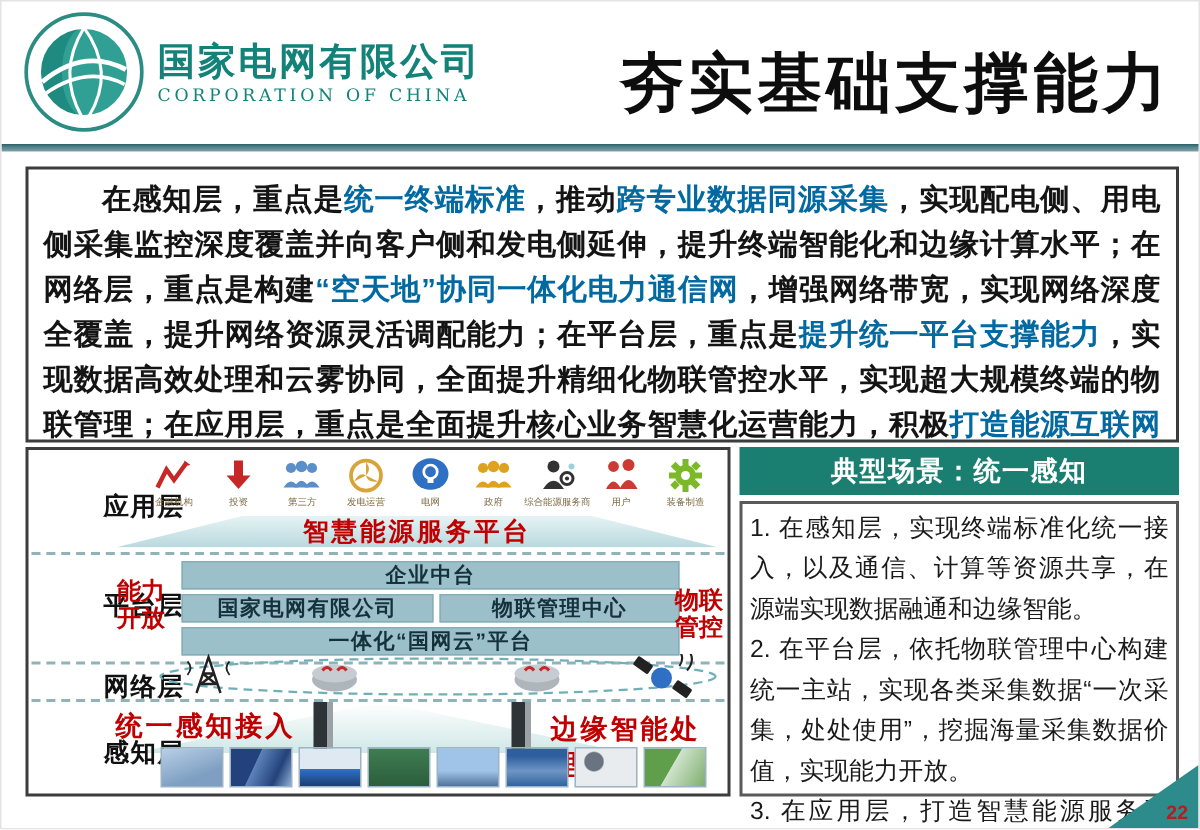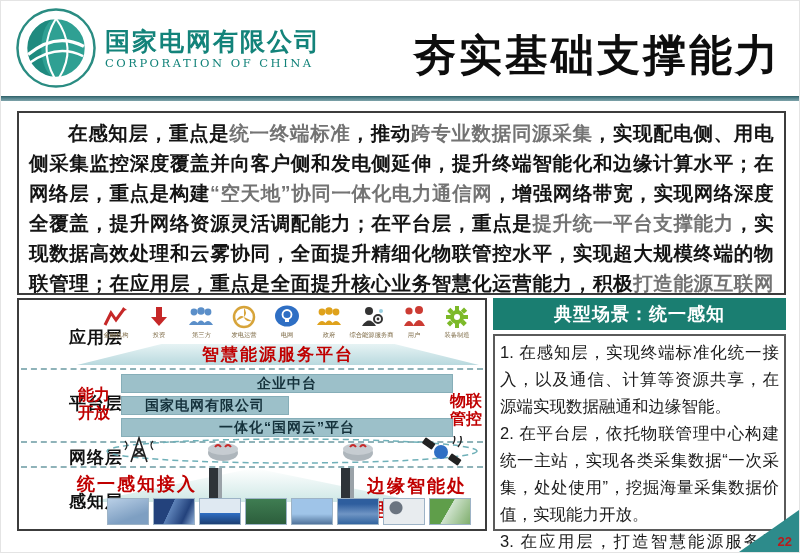--- a/index.html
+++ b/index.html
@@ -16,21 +16,21 @@
   .logo-sub { font-family:"DejaVu Serif","Liberation Serif",serif; font-size:11.5px; letter-spacing:2.5px; line-height:14px; }
   .slide-title { position:absolute; right:18px; top:26px; font-size:43px; font-weight:bold; color:#0d0d0d; letter-spacing:3px; }
   .head-rule { position:absolute; left:0; top:95px; width:800px; height:5px;
                background:linear-gradient(#2e5f66,#55858e 45%,#7fa3aa); }
 
   
   .para-box { position:absolute; left:16px; top:110px; width:769px; height:184px;
               border:2px solid #3c3c3c; background:#fff; padding:5px 10px 0 10px;
               font-size:19.5px; font-weight:600; color:#141414; line-height:30px;
               text-align:justify; text-indent:2em; letter-spacing:0.5px; }
-  .seg-red { color:#737373; font-weight:bold; }
+  .seg-red { color:#0369a1; font-weight:bold; }
 
   
   .diagram { position:absolute; left:16px; top:297px; width:470px; height:233px;
              border:2px solid #3c3c3c; background:#fff; }
   .layer-label { position:absolute; font-size:17px; font-weight:bold; color:#111; letter-spacing:1px;margin-left:40px; }
   .entities { position:absolute; left:76px; top:5px; width:384px; display:flex; }
   .entity { width:42.6px; display:flex; flex-direction:column; align-items:center; }
   .entity svg { width:26px; height:24px; }
   .entity-label { font-size:7px; color:#7d6a45; margin-top:1px; white-space:nowrap; transform:scale(.9); }
   .svc-band { position:absolute; left:58px; top:44px; width:402px; height:21px;
@@ -197,20 +197,21 @@
     <div class="svc-band">
       <span>智慧能源服务平台</span>
     </div>
 
     <div class="dash-sep" style="top:68px;"></div>
 
     <div class="layer-label" style="left:10px; top:92px;">平台层</div>
     <div class="cap-red" style="left:56px; top:86px; width:38px;">能力开放</div>
     <div class="pbox" style="left:102px; top:74px; width:332px; height:19px;">企业中台</div>
     <div class="pbox" style="left:102px; top:96px; width:168px; height:19px;">国家电网有限公司</div>
+    <div class="pbox" style="left:274px; top:96px; width:160px; height:19px;">物联管理中心</div>
     <div class="pbox" style="left:102px; top:118px; width:332px; height:19px;">一体化“国网云”平台</div>
     <div class="cap-red" style="right:2px; top:92px; width:34px;">物联管控</div>
 
     <div class="dash-sep" style="top:141px;"></div>
 
     <div class="layer-label" style="left:10px; top:146px;">网络层</div>
     <svg class="net-scene" viewBox="0 0 378 30">
       <ellipse cx="189" cy="15" rx="185" ry="12" fill="none" stroke="#6fb0b8" stroke-width="1.5" stroke-dasharray="6 4"></ellipse>
       <g>
           <path d="M28 26 L36 2 L44 26 M30 20 L42 20 M32 13 L40 13 M31 20 L40 13 M41 20 L32 13" stroke="#222" stroke-width="1.6" fill="none"></path>

